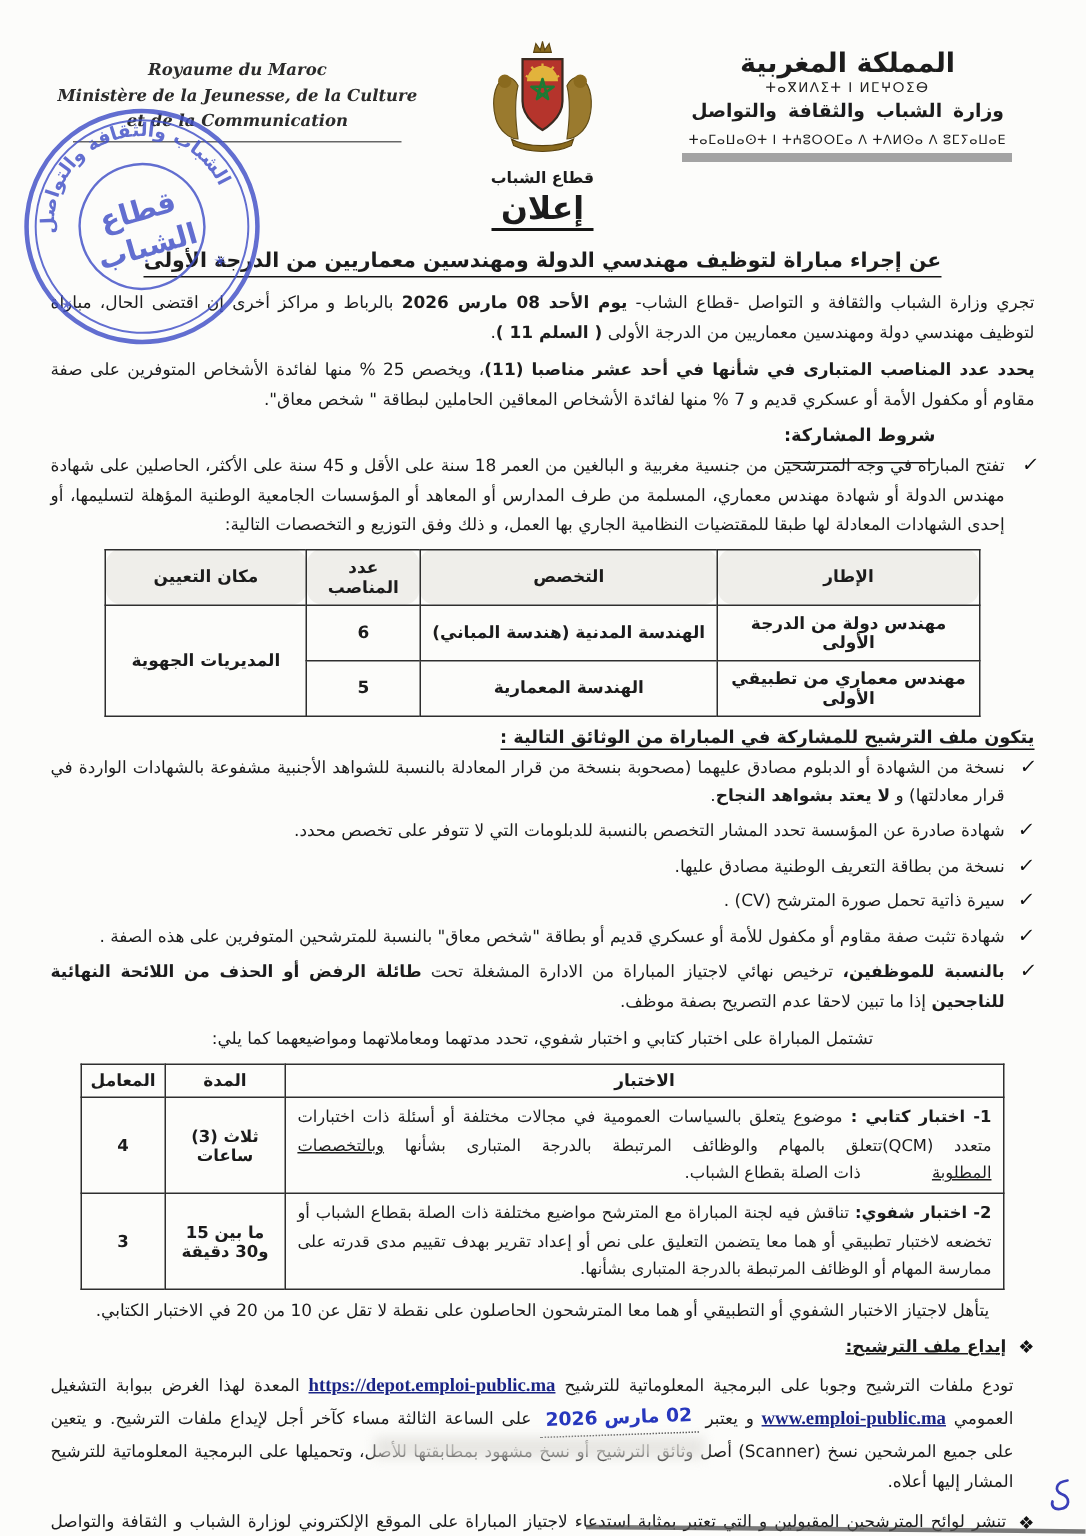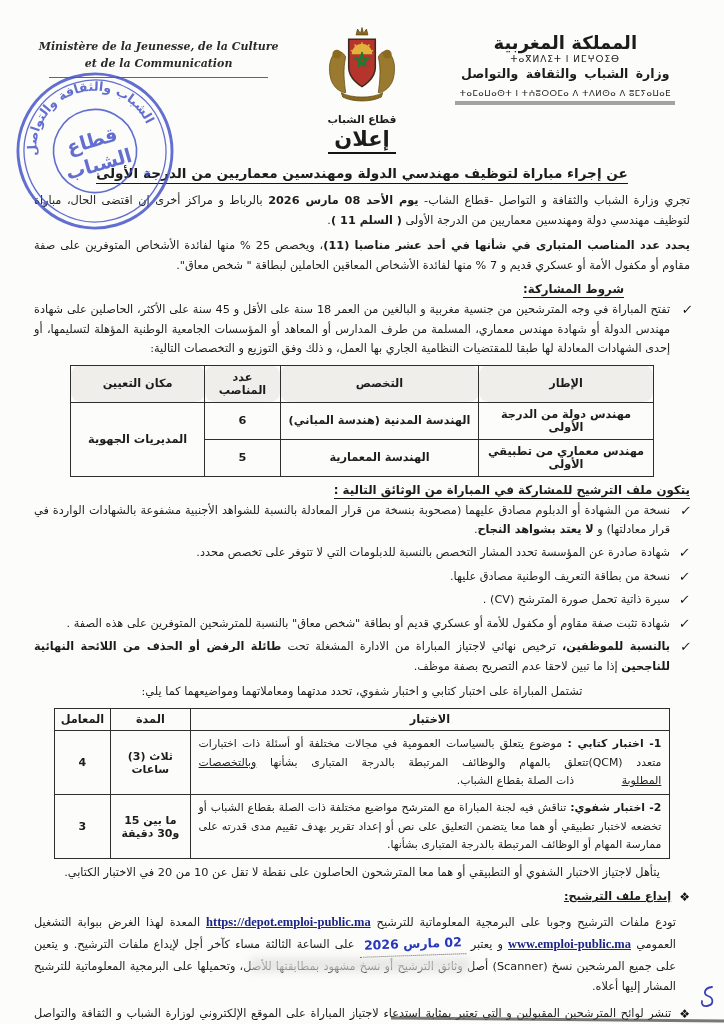--- a/index.html
+++ b/index.html
@@ -19,39 +19,39 @@
     font-size:11px; color:#2b2b2b; line-height:1.55;
   }
   .hdr-fr .fr-rule{border-bottom:1px solid #666; width:88%; margin:3px auto 0 auto; height:2px;}
   .hdr-logo{width:24%; text-align:center;}
   .hdr-logo .caption{font-size:10.5px; font-weight:bold; margin-top:1px; direction:rtl;}
   .hdr-ar{width:38%; text-align:center; padding-top:8px; direction:rtl;}
   .hdr-ar .l1{font-size:18px; font-weight:bold;}
   .hdr-ar .tif{font-size:9px; letter-spacing:1px; color:#222; margin-top:1px;}
   .hdr-ar .l3{font-size:12.5px; font-weight:bold; margin-top:2px; word-spacing:3px;}
   .hdr-ar .tif2{font-size:8.5px; letter-spacing:.5px; display:inline-block;
-    border-bottom:4px solid #a3a3a3; padding:1px 4px 3px 4px; margin-top:1px;}
+    border-bottom:6px solid #a3a3a3; padding:1px 4px 3px 4px; margin-top:1px;}
 
   
   .stamp{position:absolute; left:14px; top:68px; width:162px; height:166px;
     transform:rotate(-16deg); opacity:.82; z-index:6; pointer-events:none;}
 
   
   .title-wrap{text-align:center; margin-top:2px;}
   .title{display:inline-block; font-size:21px; font-weight:bold;
     border-bottom:2px solid #151515; padding:0 6px 1px 6px;}
   .subtitle-wrap{text-align:center; margin-top:9px;}
   .subtitle{display:inline-block; font-size:13.6px; font-weight:bold;
     border-bottom:1.4px solid #151515; padding-bottom:2px;}
 
   
   .para{font-size:11.3px; line-height:1.78; text-align:justify; margin-top:7px;}
   .para.center{text-align:center;}
   .sec-head{font-size:11.8px; font-weight:bold; margin:6px 66px 2px 0;}
-  .sec-head .in{border-bottom:1.3px solid #151515; padding-bottom:1px;}
+  .sec-head .in{border-bottom:1.3px solid #151515; padding-bottom:11px;}
   .sec-head2{font-size:11.8px; font-weight:bold; margin:6px 0 2px 0;}
   .sec-head2 .in{border-bottom:1.3px solid #151515; padding-bottom:1px;}
 
   .check-item{display:flex; gap:9px; font-size:11.3px; line-height:1.72;
     text-align:justify; margin-top:4px;}
   .check-item .tick{flex:0 0 auto; font-size:13px; line-height:1.5; color:#111;
     transform:skewX(-8deg);}
   .check-item .txt{flex:1 1 auto;}
 
   .diamond-item{display:flex; gap:8px; font-size:11.3px; line-height:1.72;
@@ -100,20 +100,21 @@
     <text x="23" y="120" font-size="11" fill="#4150c8">✶</text>
     <text x="128" y="120" font-size="11" fill="#4150c8">✶</text>
     <text x="80" y="76" text-anchor="middle" font-size="19" font-weight="bold" fill="#4150c8" font-family="DejaVu Sans, sans-serif">قطاع</text>
     <text x="80" y="100" text-anchor="middle" font-size="19" font-weight="bold" fill="#4150c8" font-family="DejaVu Sans, sans-serif">الشباب</text>
   </svg>
 
   <div class="content">
 
     <div class="hdr">
       <div class="hdr-fr">
+        <div class="fr-line">Royaume du Maroc</div>
         <div class="fr-line">Ministère de la Jeunesse, de la Culture</div>
         <div class="fr-line">et de la Communication</div>
         <div class="fr-rule"></div>
       </div>
 
       <div class="hdr-logo">
         
         <svg width="74" height="84" viewBox="0 0 100 112">
 
           <path d="M42,14 L44,6 L48,12 L50,4 L52,12 L56,6 L58,14 Z" fill="#8a6a1e" stroke="#5a430f" stroke-width="1"></path>

